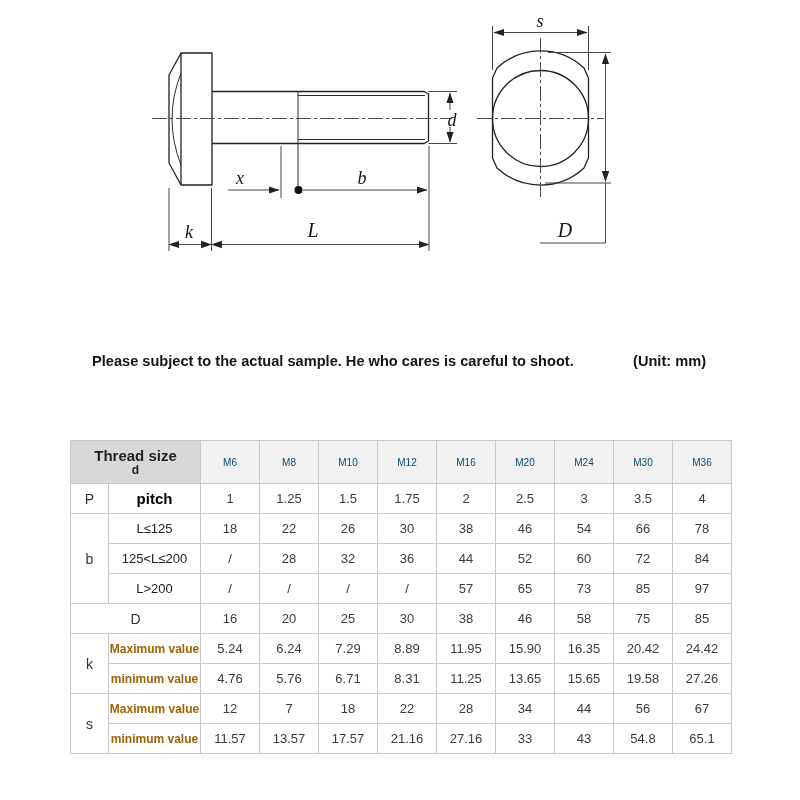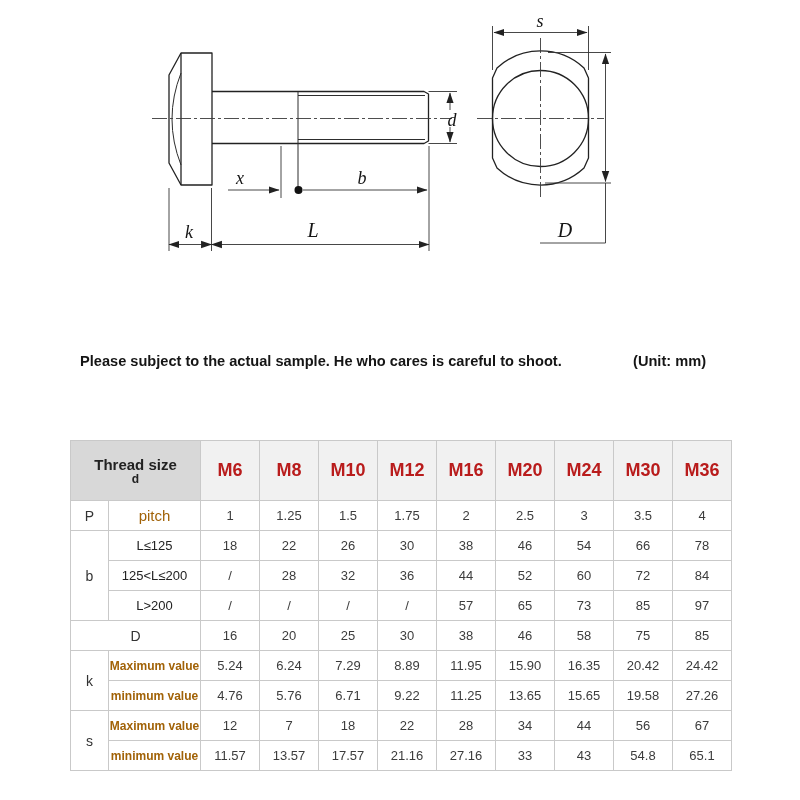--- a/index.html
+++ b/index.html
@@ -13,35 +13,35 @@
   .thin{stroke:#2d2d2d;stroke-width:1;fill:none;}
   .dimline{stroke:#333;stroke-width:0.9;fill:none;}
   .centerline{stroke:#3a3a3a;stroke-width:0.9;fill:none;stroke-dasharray:15 3 3 3;}
   .dimtext{font-family:"Liberation Serif","DejaVu Serif",serif;font-style:italic;fill:#151515;}
   .sz18{font-size:18px;} .sz20{font-size:20px;}
 
   
   .note{position:absolute;left:80px;top:344px;width:626px;color:#151515;
         font-weight:bold;font-size:14.6px;}
   .note .l1{white-space:nowrap;}
-  .note .l2{display:flex;justify-content:space-between;margin-top:9px;white-space:nowrap;}
+  .note .l2{display:flex;justify-content:space-between;margin-top:9px;white-space:nowrap;margin-left:12px;}
 
   
   table.spec{position:absolute;left:70px;top:440px;border-collapse:collapse;
              table-layout:fixed;width:661px;background:#fff;}
   .spec th,.spec td{border:1px solid #c9c9c9;text-align:center;vertical-align:middle;padding:0;}
   .spec tr{height:30px;}
-  .spec tr.head-row{height:60px;padding-left:9px;}
+  .spec tr.head-row{height:43px;padding-left:9px;}
   .corner{background:#d8d8d8;color:#222;}
   .corner .t{font-size:15px;font-weight:bold;line-height:17px;}
   .corner .s{font-size:12px;font-weight:bold;line-height:13px;}
-  .m{background:#f1f1f1;font-size:18px;font-weight:bold;color:#b91c1c;}
+  .m{background:#f1f1f1;font-size:10px;font-weight:normal;color:#0c4a6e;}
   .group{font-size:14px;color:#333;font-weight:normal;}
   .lbl{font-size:13px;color:#222;font-weight:normal;}
-  .pitch{font-size:15px;font-weight:normal;color:#a16207;}
+  .pitch{font-size:15px;font-weight:bold;color:#000000;}
   .mm{font-size:12px;font-weight:bold;color:#a16207;}
   .dl{font-size:14px;color:#333;}
   .val{font-size:13px;color:#3c3c3c;}
 </style>
 </head>
 <body>
 
 <div class="page">
 
   <svg class="diagram" width="800" height="330" viewBox="0 0 800 330">
@@ -218,21 +218,21 @@
       <td class="val">15.90</td>
       <td class="val">16.35</td>
       <td class="val">20.42</td>
       <td class="val">24.42</td>
     </tr>
     <tr>
       <td class="mm">minimum value</td>
       <td class="val">4.76</td>
       <td class="val">5.76</td>
       <td class="val">6.71</td>
-      <td class="val">9.22</td>
+      <td class="val">8.31</td>
       <td class="val">11.25</td>
       <td class="val">13.65</td>
       <td class="val">15.65</td>
       <td class="val">19.58</td>
       <td class="val">27.26</td>
     </tr>
     <tr>
       <td class="group" rowspan="2">s</td>
       <td class="mm">Maximum value</td>
       <td class="val">12</td>

